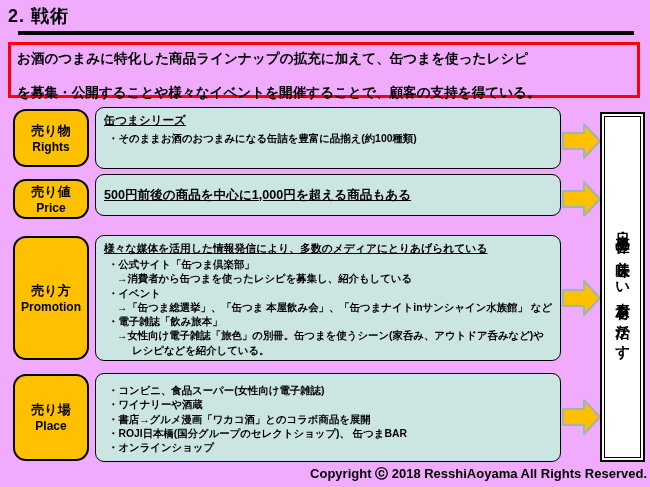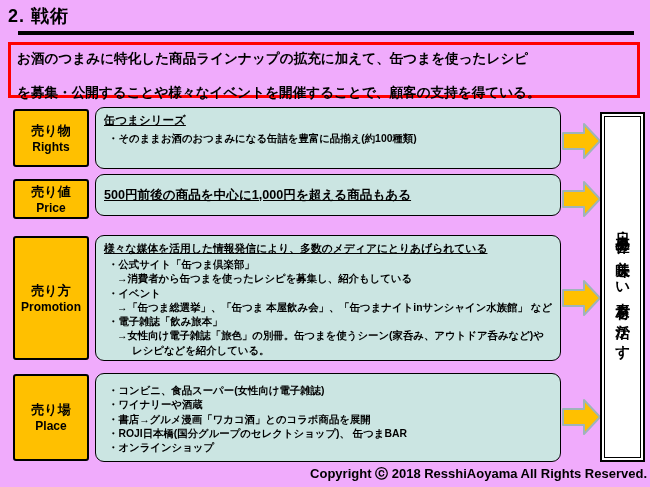--- a/index.html
+++ b/index.html
@@ -7,21 +7,21 @@
   .slide{position:relative;width:650px;height:487px;background:#f0abfc;overflow:hidden;color:#000;}
 
   .page-title{position:absolute;left:8px;top:4px;font-size:18px;font-weight:bold;letter-spacing:1px;}
   .title-rule{position:absolute;left:18px;top:31px;width:616px;height:4px;background:#000;}
 
   .summary-box{position:absolute;left:8px;top:42px;width:632px;height:56px;box-sizing:border-box;
     border:3px solid #FF0000;display:flex;flex-direction:column;justify-content:center;padding:2px 6px;}
   .summary-line{font-size:13.6px;font-weight:bold;line-height:23px;white-space:nowrap;margin-top:11px;}
 
   .label-box{position:absolute;left:13px;width:76px;background:#FFC000;border:2px solid #000;
-    border-radius:3px;box-sizing:border-box;display:flex;flex-direction:column;
+    border-radius:13px;box-sizing:border-box;display:flex;flex-direction:column;
     align-items:center;justify-content:center;text-align:center;}
   .label-ja{font-size:13px;font-weight:bold;line-height:17px;}
   .label-en{font-size:12px;font-weight:bold;line-height:16px;}
 
   .content-box{position:absolute;left:95px;width:466px;background:#CBE5E2;border:1.5px solid #000;
     border-radius:9px;box-sizing:border-box;padding:5px 8px;overflow:hidden;}
   .c-heading{font-size:11.5px;font-weight:bold;text-decoration:underline;
     line-height:15px;white-space:nowrap;}
   .c-line{font-size:10.4px;font-weight:bold;line-height:14.3px;white-space:nowrap;}
   .ind-1{margin-left:4px;}

